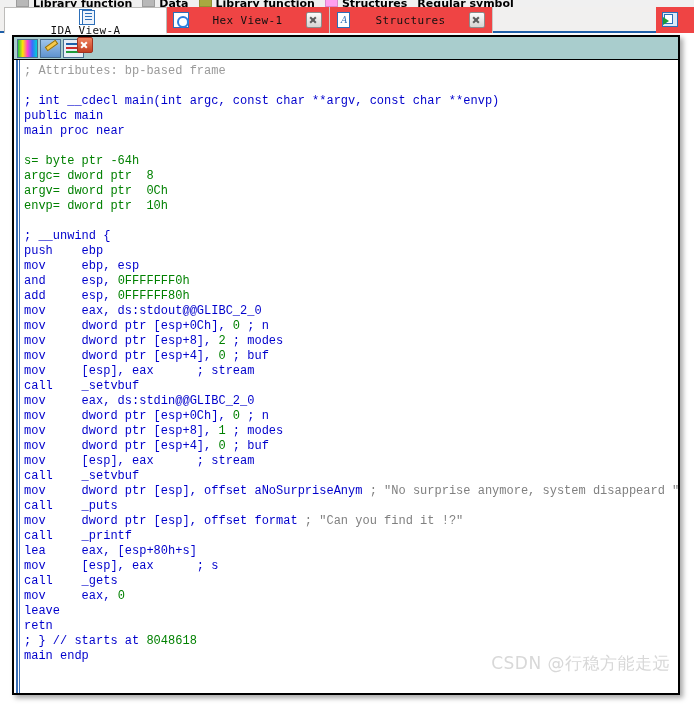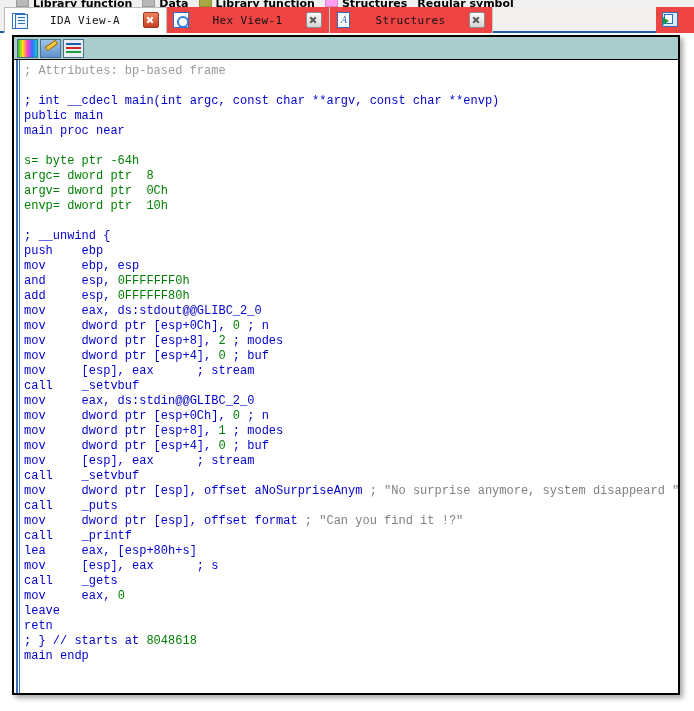--- a/index.html
+++ b/index.html
@@ -45,20 +45,21 @@
     font-family:"DejaVu Sans Mono", monospace;
   }
   .tab.active{
     background:#ffffff;
     border-top:1px solid #bdbcba;
     border-left:1px solid #bdbcba;
     border-right:1px solid #bdbcba;
     border-bottom:2px solid #ffffff;
     height:27px;
     z-index:4;
+    flex-direction:column;
   }
   .tab-ico{width:16px;height:16px;margin:0 6px 0 6px;flex:0 0 auto;position:relative;}
   .tab-label{
     flex:1 1 auto;text-align:center;
     font-family:"DejaVu Sans Mono", monospace;
     font-size:11px;color:#111;letter-spacing:.4px;
     white-space:nowrap;
   }
   .tab-close{
     width:14px;height:14px;margin:0 7px 0 6px;flex:0 0 auto;
@@ -229,14 +230,15 @@
       </span>
     <span class="tb-btn tb-graph">
         <i></i>
       </span>
   </div>
 
   <div id="code-canvas">
     <div id="left-rail"></div>
     <div id="code"><div class="ln"><span class="c-comment">; Attributes: bp-based frame</span></div><div class="ln">&nbsp;</div><div class="ln"><span class="c-blue">; int __cdecl main(int argc, const char **argv, const char **envp)</span></div><div class="ln"><span class="c-blue">public main</span></div><div class="ln"><span class="c-blue">main proc near</span></div><div class="ln">&nbsp;</div><div class="ln"><span class="c-green">s= byte ptr -64h</span></div><div class="ln"><span class="c-green">argc= dword ptr  8</span></div><div class="ln"><span class="c-green">argv= dword ptr  0Ch</span></div><div class="ln"><span class="c-green">envp= dword ptr  10h</span></div><div class="ln">&nbsp;</div><div class="ln"><span class="c-blue">; __unwind {</span></div><div class="ln"><span class="c-blue">push    ebp</span></div><div class="ln"><span class="c-blue">mov     ebp, esp</span></div><div class="ln"><span class="c-blue">and     esp, <span class="c-green">0FFFFFFF0h</span></span></div><div class="ln"><span class="c-blue">add     esp, <span class="c-green">0FFFFFF80h</span></span></div><div class="ln"><span class="c-blue">mov     eax, ds:stdout@@GLIBC_2_0</span></div><div class="ln"><span class="c-blue">mov     dword ptr [esp+0Ch], <span class="c-green">0</span> ; n</span></div><div class="ln"><span class="c-blue">mov     dword ptr [esp+8], <span class="c-green">2</span> ; modes</span></div><div class="ln"><span class="c-blue">mov     dword ptr [esp+4], <span class="c-green">0</span> ; buf</span></div><div class="ln"><span class="c-blue">mov     [esp], eax      ; stream</span></div><div class="ln"><span class="c-blue">call    _setvbuf</span></div><div class="ln"><span class="c-blue">mov     eax, ds:stdin@@GLIBC_2_0</span></div><div class="ln"><span class="c-blue">mov     dword ptr [esp+0Ch], <span class="c-green">0</span> ; n</span></div><div class="ln"><span class="c-blue">mov     dword ptr [esp+8], <span class="c-green">1</span> ; modes</span></div><div class="ln"><span class="c-blue">mov     dword ptr [esp+4], <span class="c-green">0</span> ; buf</span></div><div class="ln"><span class="c-blue">mov     [esp], eax      ; stream</span></div><div class="ln"><span class="c-blue">call    _setvbuf</span></div><div class="ln"><span class="c-blue">mov     dword ptr [esp], offset aNoSurpriseAnym</span><span class="c-str"> ; "No surprise anymore, system disappeard "...</span></div><div class="ln"><span class="c-blue">call    _puts</span></div><div class="ln"><span class="c-blue">mov     dword ptr [esp], offset format</span><span class="c-str"> ; "Can you find it !?"</span></div><div class="ln"><span class="c-blue">call    _printf</span></div><div class="ln"><span class="c-blue">lea     eax, [esp+80h+s]</span></div><div class="ln"><span class="c-blue">mov     [esp], eax      ; s</span></div><div class="ln"><span class="c-blue">call    _gets</span></div><div class="ln"><span class="c-blue">mov     eax, <span class="c-green">0</span></span></div><div class="ln"><span class="c-blue">leave</span></div><div class="ln"><span class="c-blue">retn</span></div><div class="ln"><span class="c-blue">; } // starts at <span class="c-green">8048618</span></span></div><div class="ln"><span class="c-blue">main endp</span></div></div>
 
+    <div id="watermark"><span>CSDN</span> <span>@行稳方能走远</span></div>
   </div>
 </div>
 
 </body></html>

